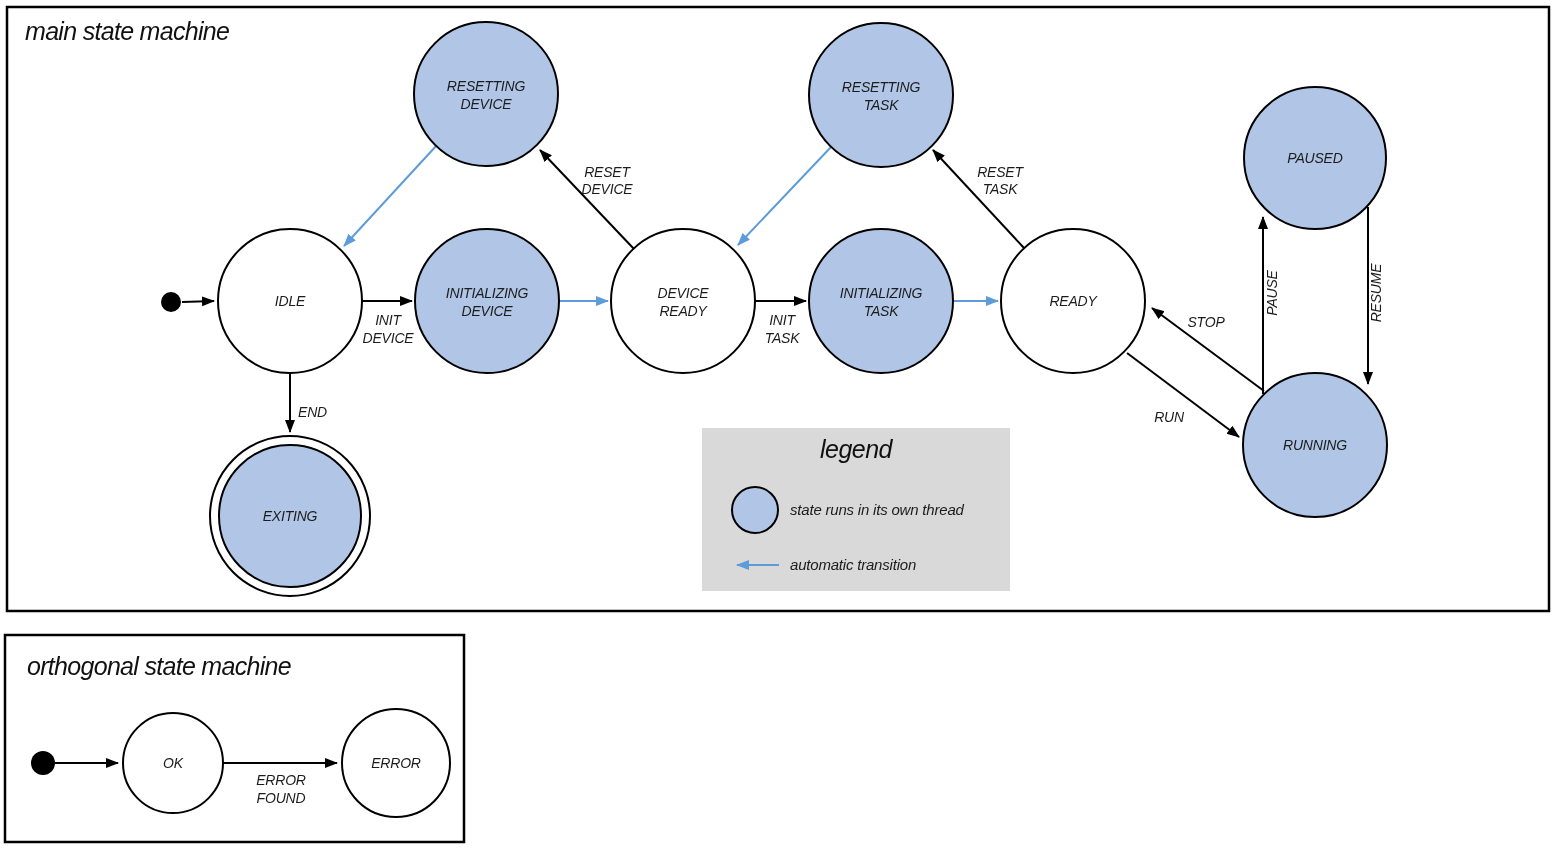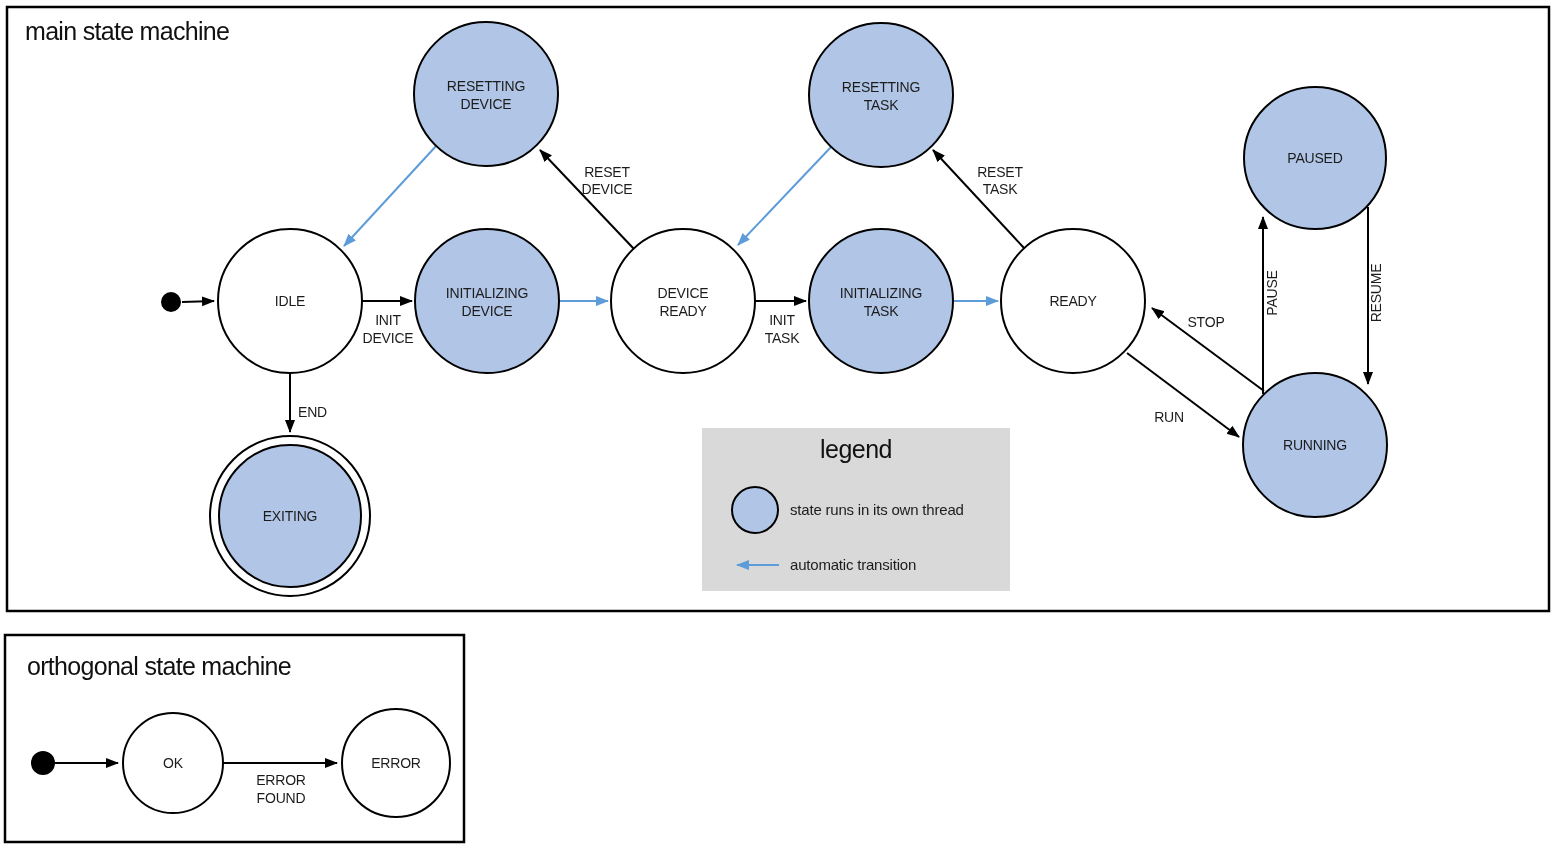--- a/index.html
+++ b/index.html
@@ -2,21 +2,21 @@
 <html style="--threaded-fill: #b1c6e7; --auto-color: #5d9cd9; --legend-bg: #d9d9d9; --stroke: #000000;"><head>
 <meta charset="utf-8">
 <style>
   :root{
     --threaded-fill:#b1c6e7;
     --auto-color:#5d9cd9;
     --legend-bg:#d9d9d9;
     --stroke:#000000;
   }
   html,body{margin:0;padding:0;background:#ffffff;}
-  .stage{position:relative;width:1555px;height:852px;background:#fff;overflow:hidden;}
+  .stage{position:relative;width:1555px;height:852px;background:#fff;overflow:hidden;font-style:italic;}
   svg{display:block;font-family:"Liberation Sans",sans-serif;}
   .frame{fill:none;stroke:var(--stroke);stroke-width:2.5;}
   .state-circle{fill:#ffffff;stroke:var(--stroke);stroke-width:2;}
   .state-circle.threaded{fill:var(--threaded-fill);}
   .final-outer{fill:#ffffff;stroke:var(--stroke);stroke-width:2;}
   .init-dot{fill:#000000;stroke:none;}
   .edge{stroke:var(--stroke);stroke-width:2;fill:none;}
   .edge.auto{stroke:var(--auto-color);}
   .lbl{font-size:14px;fill:#1c1c1c;letter-spacing:-0.2px;}
   .lbl.mid{text-anchor:middle;}

